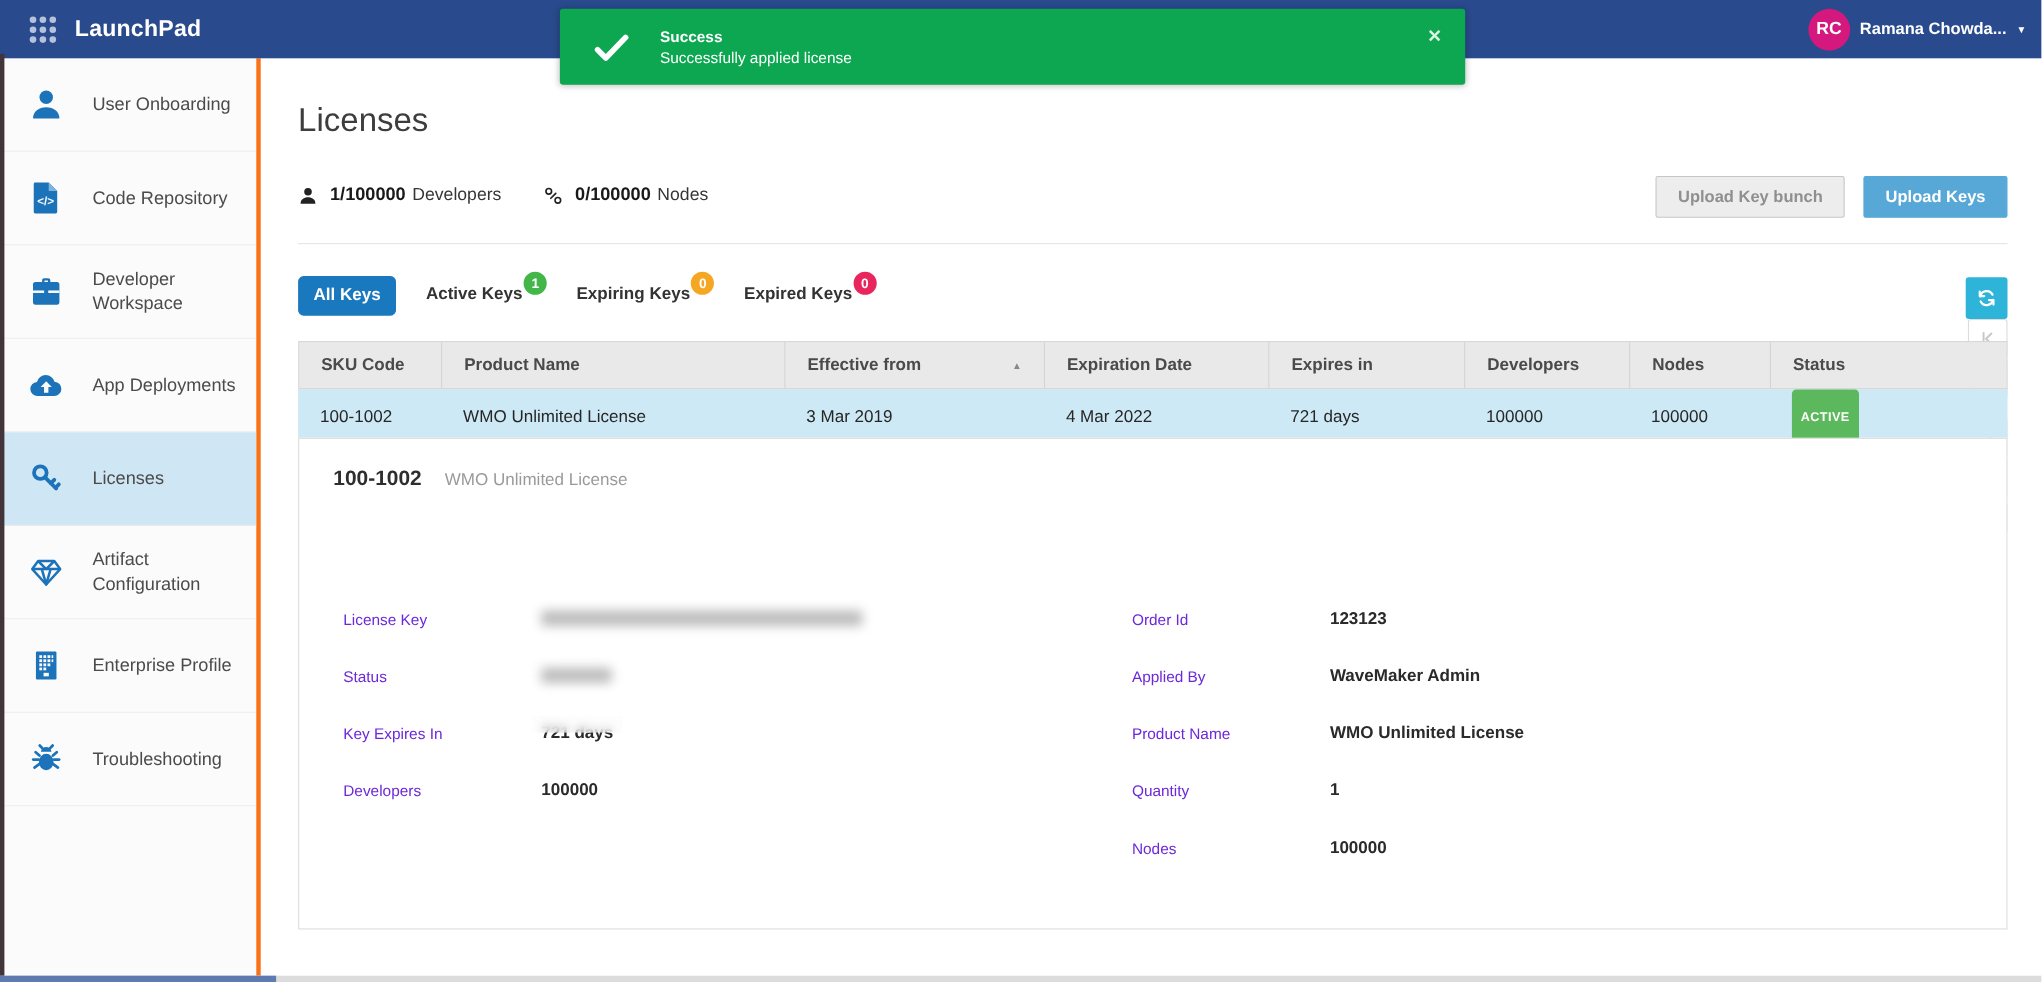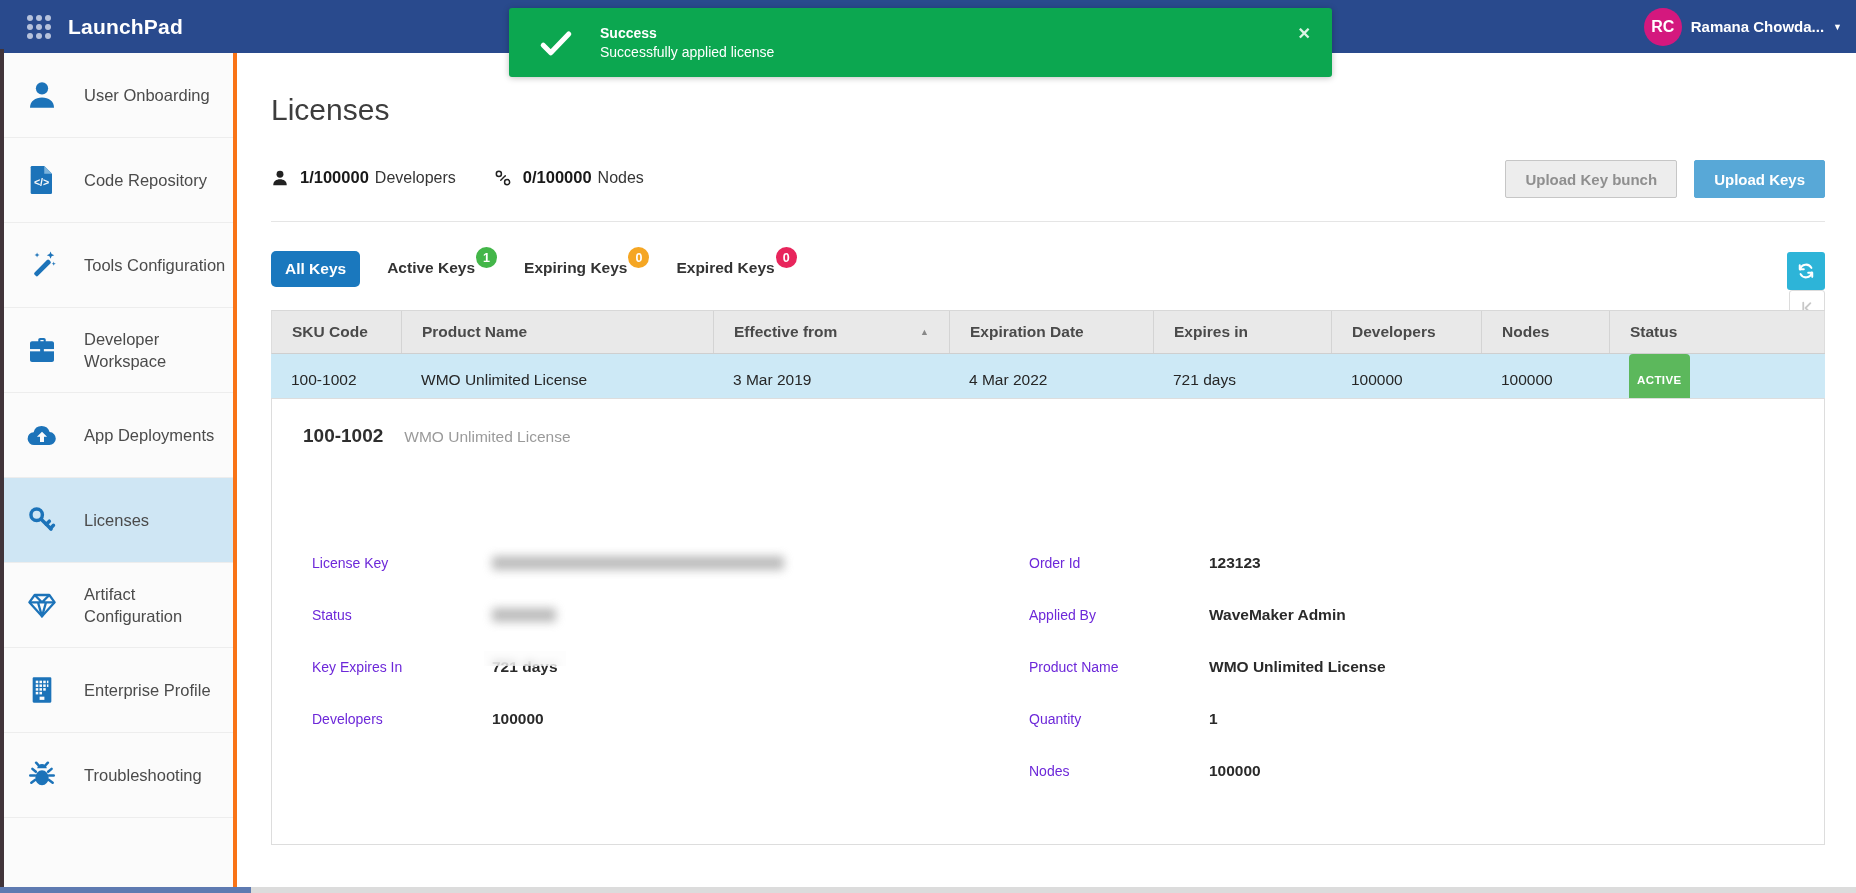--- a/index.html
+++ b/index.html
@@ -156,29 +156,20 @@
       </div>
       <div class="side-item">
         <span class="side-icon">
           <svg viewBox="0 0 24 24" fill="currentColor">
             <path d="M4.5 1.5h9.2l5.8 5.8v14.2a1 1 0 0 1-1 1h-14a1 1 0 0 1-1-1v-19a1 1 0 0 1 1-1z"></path>
             <path d="M13.7 1.5v5.8h5.8z" fill="#7db4dc"></path>
             <text x="11.7" y="16.5" font-size="8" font-weight="bold" fill="#fbfbfb" text-anchor="middle">&lt;/&gt;</text>
           </svg>
         </span>
         <span class="side-label">Code Repository</span>
-      </div>
-      <div class="side-item">
-        <span class="side-icon">
-          <svg viewBox="0 0 24 24" fill="currentColor">
-            <rect x="10.6" y="6.5" width="3.6" height="15.5" rx="1.2" transform="rotate(45 12.4 14.2)"></rect>
-            <path d="M18.4 1.8l.8 2 2 .8-2 .8-.8 2-.8-2-2-.8 2-.8zM8.3 2.6l.5 1.4 1.4.5-1.4.5-.5 1.4-.5-1.4-1.4-.5 1.4-.5zM20.8 9.4l.4 1.2 1.2.4-1.2.4-.4 1.2-.4-1.2-1.2-.4 1.2-.4z"></path>
-          </svg>
-        </span>
-        <span class="side-label">Tools Configuration</span>
       </div>
       <div class="side-item">
         <span class="side-icon">
           <svg viewBox="0 0 24 24" fill="currentColor">
             <path d="M9.2 5.5V4.4c0-.8.6-1.4 1.4-1.4h2.8c.8 0 1.4.6 1.4 1.4v1.1h4.7c.8 0 1.5.7 1.5 1.5v12.5c0 .8-.7 1.5-1.5 1.5H4.5c-.8 0-1.5-.7-1.5-1.5V7c0-.8.7-1.5 1.5-1.5h4.7zm1.6 0h2.4v-1h-2.4v1z"></path>
             <rect x="3" y="11.3" width="18" height="1.7" fill="#fbfbfb"></rect>
             <rect x="10.6" y="10.3" width="2.8" height="3.6" rx=".6"></rect>
           </svg>
         </span>
         <span class="side-label">Developer Workspace</span>

